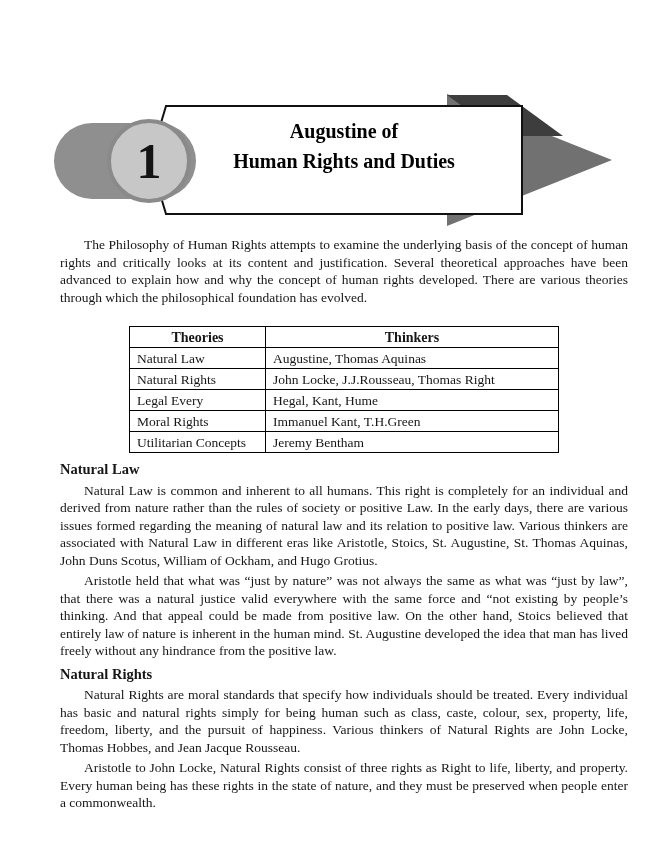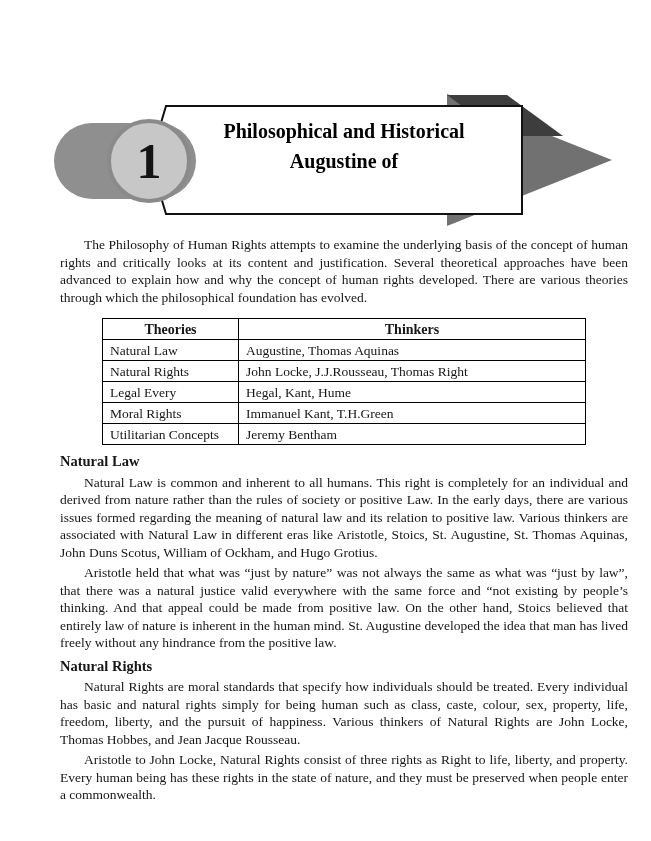--- a/index.html
+++ b/index.html
@@ -52,22 +52,22 @@
   .content p { margin: 0 0 3px; text-indent: 24px; }
   .content h3 {
     font-size: 14.5px;
     font-weight: bold;
     margin: 6px 0 3px;
     text-align: left;
     text-indent: 0;
   }
   table.theories {
     border-collapse: collapse;
-    margin: 12px auto 8px;
-    width: 484px;
+    margin: 20px auto 8px;
+    width: 430px;
   }
   table.theories th, table.theories td {
     border: 1px solid #000;
     font-size: 13.5px;
     line-height: 17px;
     padding: 1.5px 7px;
   }
   table.theories th {
     text-align: center;
     font-weight: bold;
@@ -91,22 +91,22 @@
       <polygon points="166,16 522,16 522,124 166,124 150,70" stroke-width="2" fill="#ffffff"></polygon>
       <polygon points="166,16 522,16 522,124 166,124 150,70" fill="none" stroke-width="2" stroke="#111111"></polygon>
 
       <rect x="54" y="33" width="142" height="76" rx="38" stroke-width="1.5" fill="#8f8f8f"></rect>
 
       <circle cx="149" cy="71" r="40" stroke-width="4" fill="#c7c7c7"></circle>
       <circle cx="149" cy="71" r="40" fill="none" stroke-width="4" stroke="#8a8a8a"></circle>
     </svg>
     <div class="chapter-num">1</div>
     <div class="chapter-title">
-      <div>Philosophical and Historical</div>
       <div>Augustine of</div>
+      <div>Human Rights and Duties</div>
     </div>
   </div>
 
   <div class="content">
 
     <p>The Philosophy of Human Rights attempts to examine the underlying basis of the concept of human rights and critically looks at its content and justification. Several theoretical approaches have been advanced to explain how and why the concept of human rights developed. There are various theories through which the philosophical foundation has evolved.</p>
 
     <table class="theories">
       <thead>
         <tr>

